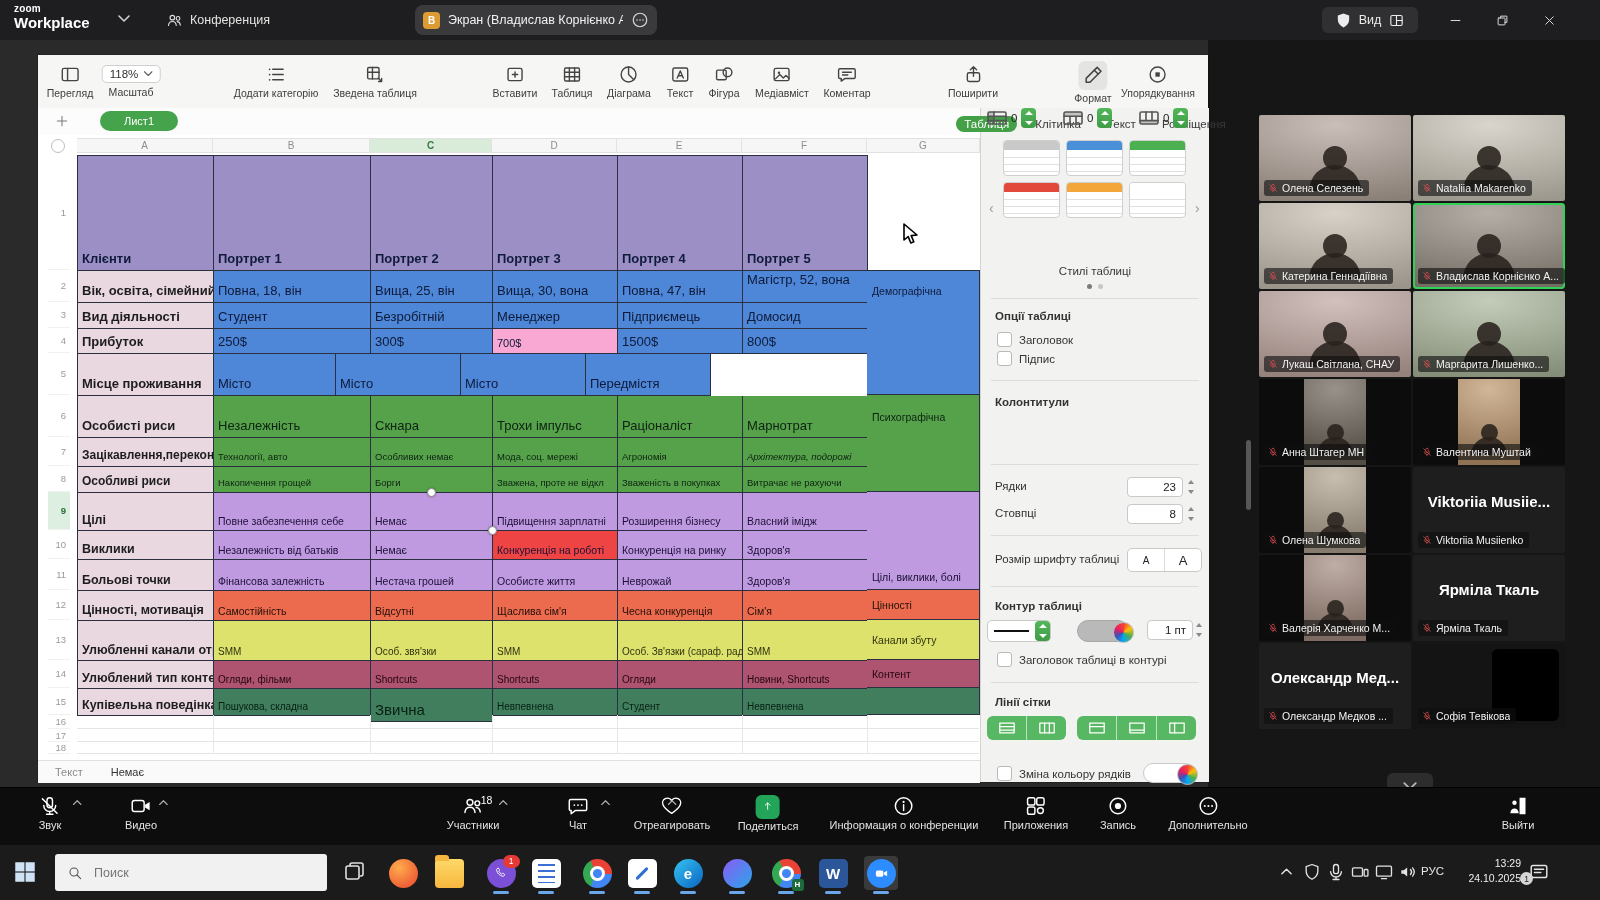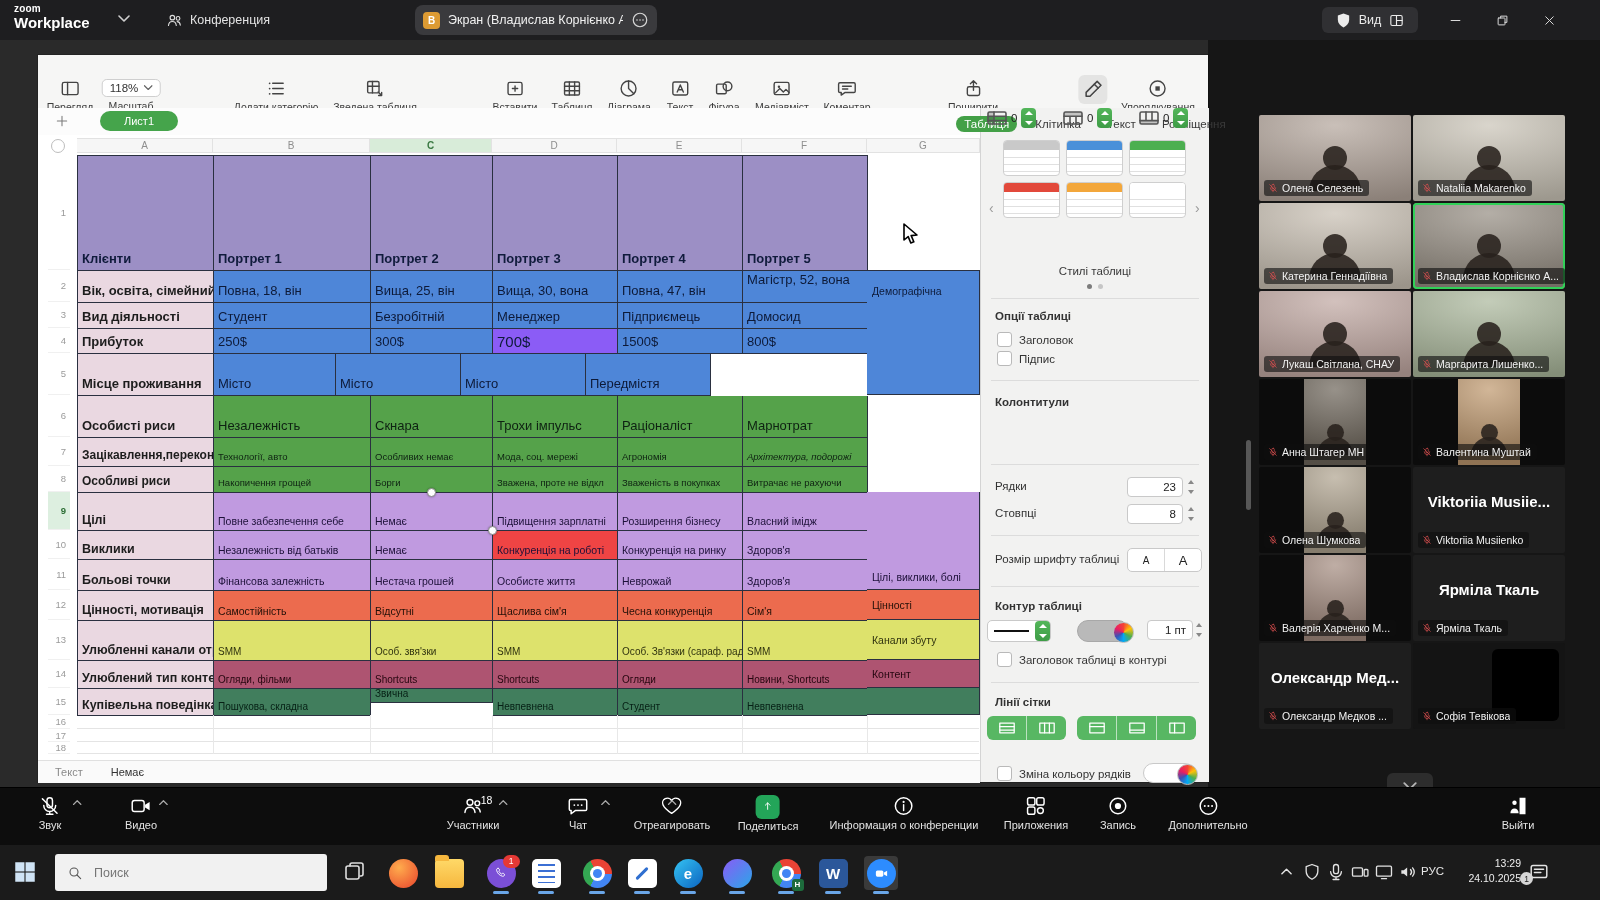--- a/index.html
+++ b/index.html
@@ -25,21 +25,21 @@
   .winbtn{position:absolute;top:8px;width:26px;height:24px;color:#d9d9d9;display:flex;align-items:center;justify-content:center;}
   .winbtn svg{width:15px;height:15px;}
 
   
   #stage{position:absolute;left:0;top:40px;width:1600px;height:747px;background:#2a2a2a;}
   #meetingbg{position:absolute;left:1208px;top:0;width:392px;height:747px;background:#161616;}
 
   
   #nwin{position:absolute;left:38px;top:15px;width:1170px;height:727px;background:#fff;box-shadow:0 0 0 1px rgba(0,0,0,.15);}
   #ntb{position:absolute;left:0;top:0;width:1170px;height:53px;background:#f6f6f5;border-bottom:1px solid #d8d8d8;}
-  .ntb-item{position:absolute;top:23px;transform:translateX(-50%);text-align:center;color:#3f3f3f;}
+  .ntb-item{position:absolute;top:9px;transform:translateX(-50%);text-align:center;color:#3f3f3f;}
   .ntb-item .ic{width:21px;height:21px;margin:0 auto 2px;color:#444;}
   .ntb-item .lb{font-size:10.5px;white-space:nowrap;color:#3d3d3d;}
   .ntb-item .pill{background:#fff;border:1px solid #cfcfcf;border-radius:5px;font-size:11.5px;color:#333;padding:2px 7px;margin:0 auto 3px;display:inline-flex;align-items:center;gap:5px;}
   .ntb-item .pill .cv{width:9px;height:6px;color:#666;}
   .ntb-item.active .ic{background:#e4e4e3;border-radius:6px;padding:3px;width:23px;height:23px;box-sizing:content-box;margin-top:-3px;}
   #sheetbar{position:absolute;left:0;top:53px;width:1170px;height:27px;background:#fcfcfc;border-bottom:1px solid #e6e6e6;}
   .addsheet{position:absolute;left:16px;top:5px;width:16px;height:16px;color:#7a7a7a;}
   .sheettab{position:absolute;left:62px;top:3px;width:78px;height:20px;background:#45a44b;border-radius:10px;color:#fff;font-size:11px;display:flex;align-items:center;justify-content:center;}
 
   
@@ -434,21 +434,21 @@
             <div class="tc" style="width: 157px; height: 26px; background: rgb(78, 134, 216); color: rgb(13, 26, 56); font-size: 13px; font-weight: 500;">Студент</div>
             <div class="tc" style="width: 122px; height: 26px; background: rgb(78, 134, 216); color: rgb(13, 26, 56); font-size: 13px; font-weight: 500;">Безробітній</div>
             <div class="tc" style="width: 125px; height: 26px; background: rgb(78, 134, 216); color: rgb(13, 26, 56); font-size: 13px; font-weight: 500;">Менеджер</div>
             <div class="tc" style="width: 125px; height: 26px; background: rgb(78, 134, 216); color: rgb(13, 26, 56); font-size: 13px; font-weight: 500;">Підприємець</div>
             <div class="tc" style="width: 125px; height: 26px; background: rgb(78, 134, 216); color: rgb(13, 26, 56); font-size: 13px; font-weight: 500;">Домосид</div>
           </div>
           <div class="trow" style="height: 25px;">
             <div class="tc" style="width: 136px; height: 25px; background: rgb(234, 216, 225); color: rgb(29, 29, 29); font-size: 13px; font-weight: 600;">Прибуток</div>
             <div class="tc" style="width: 157px; height: 25px; background: rgb(78, 134, 216); color: rgb(13, 26, 56); font-size: 13px; font-weight: 500;">250$</div>
             <div class="tc" style="width: 122px; height: 25px; background: rgb(78, 134, 216); color: rgb(13, 26, 56); font-size: 13px; font-weight: 500;">300$</div>
-            <div class="tc" style="width: 125px; height: 25px; background: #8b5cf6; color: rgb(13, 26, 56); font-size: 15px; font-weight: 500;">700$</div>
+            <div class="tc" style="width: 125px; height: 25px; background: #f9a8d4; color: rgb(13, 26, 56); font-size: 11px; font-weight: 500;">700$</div>
             <div class="tc" style="width: 125px; height: 25px; background: rgb(78, 134, 216); color: rgb(13, 26, 56); font-size: 13px; font-weight: 500;">1500$</div>
             <div class="tc" style="width: 125px; height: 25px; background: rgb(78, 134, 216); color: rgb(13, 26, 56); font-size: 13px; font-weight: 500;">800$</div>
           </div>
           <div class="trow" style="height: 42px;">
             <div class="tc" style="width: 136px; height: 42px; background: rgb(234, 216, 225); color: rgb(29, 29, 29); font-size: 13px; font-weight: 600;">Місце проживання</div>
             <div class="tc" style="width: 122px; height: 42px; background: rgb(78, 134, 216); color: rgb(13, 26, 56); font-size: 13px; font-weight: 500;">Місто</div>
             <div class="tc" style="width: 125px; height: 42px; background: rgb(78, 134, 216); color: rgb(13, 26, 56); font-size: 13px; font-weight: 500;">Місто</div>
             <div class="tc" style="width: 125px; height: 42px; background: rgb(78, 134, 216); color: rgb(13, 26, 56); font-size: 13px; font-weight: 500;">Місто</div>
             <div class="tc" style="width: 125px; height: 42px; background: rgb(78, 134, 216); color: rgb(13, 26, 56); font-size: 13px; font-weight: 500;">Передмістя</div>
           </div>
@@ -520,27 +520,28 @@
             <div class="tc" style="width: 136px; height: 28px; background: rgb(234, 216, 225); color: rgb(29, 29, 29); font-size: 12.5px; font-weight: 600;">Улюблений тип конте</div>
             <div class="tc" style="width: 157px; height: 28px; background: rgb(174, 84, 113); color: rgb(37, 6, 15); font-size: 10px; font-weight: 400;">Огляди, фільми</div>
             <div class="tc" style="width: 122px; height: 28px; background: rgb(174, 84, 113); color: rgb(37, 6, 15); font-size: 10px; font-weight: 400;">Shortcuts</div>
             <div class="tc" style="width: 125px; height: 28px; background: rgb(174, 84, 113); color: rgb(37, 6, 15); font-size: 10px; font-weight: 400;">Shortcuts</div>
             <div class="tc" style="width: 125px; height: 28px; background: rgb(174, 84, 113); color: rgb(37, 6, 15); font-size: 10px; font-weight: 400;">Огляди</div>
             <div class="tc" style="width: 125px; height: 28px; background: rgb(174, 84, 113); color: rgb(37, 6, 15); font-size: 10px; font-weight: 400;">Новини, Shortcuts</div>
           </div>
           <div class="trow" style="height: 27px;">
             <div class="tc" style="width: 136px; height: 27px; background: rgb(234, 216, 225); color: rgb(29, 29, 29); font-size: 12.5px; font-weight: 600;">Купівельна поведінка</div>
             <div class="tc" style="width: 157px; height: 27px; background: rgb(65, 126, 93); color: rgb(6, 32, 21); font-size: 10px; font-weight: 400;">Пошукова, складна</div>
-            <div class="tc" style="width: 122px; height: 14px; background: rgb(65, 126, 93); color: rgb(6, 32, 21); font-size: 10px; font-weight: 400;">Звична</div>
+            <div class="tc" style="width: 122px; height: 33px; background: rgb(65, 126, 93); color: rgb(6, 32, 21); font-size: 15px; font-weight: 400;">Звична</div>
             <div class="tc" style="width: 125px; height: 27px; background: rgb(65, 126, 93); color: rgb(6, 32, 21); font-size: 10px; font-weight: 400;">Невпевнена</div>
             <div class="tc" style="width: 125px; height: 27px; background: rgb(65, 126, 93); color: rgb(6, 32, 21); font-size: 10px; font-weight: 400;">Студент</div>
             <div class="tc" style="width: 125px; height: 27px; background: rgb(65, 126, 93); color: rgb(6, 32, 21); font-size: 10px; font-weight: 400;">Невпевнена</div>
           </div>
         </div>
         <div class="gseg" style="top: 135px; height: 125px; background: rgb(78, 134, 216); color: rgb(13, 26, 56); border-top: 1px solid rgb(42, 48, 64); align-items: flex-start; padding-top: 14px;">Демографічна</div>
+        <div class="gseg" style="top: 260px; height: 97px; background: rgb(85, 162, 74); color: rgb(14, 34, 18); align-items: flex-start; padding-top: 16px;">Психографічна</div>
         <div class="gseg" style="top: 357px; height: 98px; background: rgb(192, 154, 224); color: rgb(28, 16, 56); align-items: flex-end; padding-bottom: 6px;">Цілі, виклики, болі</div>
         <div class="gseg" style="top: 455px; height: 30px; background: rgb(236, 107, 78); color: rgb(35, 16, 8); align-items: center;">Цінності</div>
         <div class="gseg" style="top: 485px; height: 40px; background: rgb(221, 226, 108); color: rgb(48, 51, 15); align-items: center;">Канали збуту</div>
         <div class="gseg" style="top: 525px; height: 28px; background: rgb(174, 84, 113); color: rgb(37, 6, 15); align-items: center;">Контент</div>
         <div class="gseg" style="top: 553px; height: 27px; background: rgb(65, 126, 93); color: rgb(6, 32, 21); align-items: center;"></div>
         <div class="erow-line" style="top: 593px;"></div>
         <div class="erow-line" style="top: 606px;"></div>
         <div class="erow-line" style="top: 618px;"></div>
         <div class="evert" style="left: 175px;"></div>
         <div class="evert" style="left: 332px;"></div>

